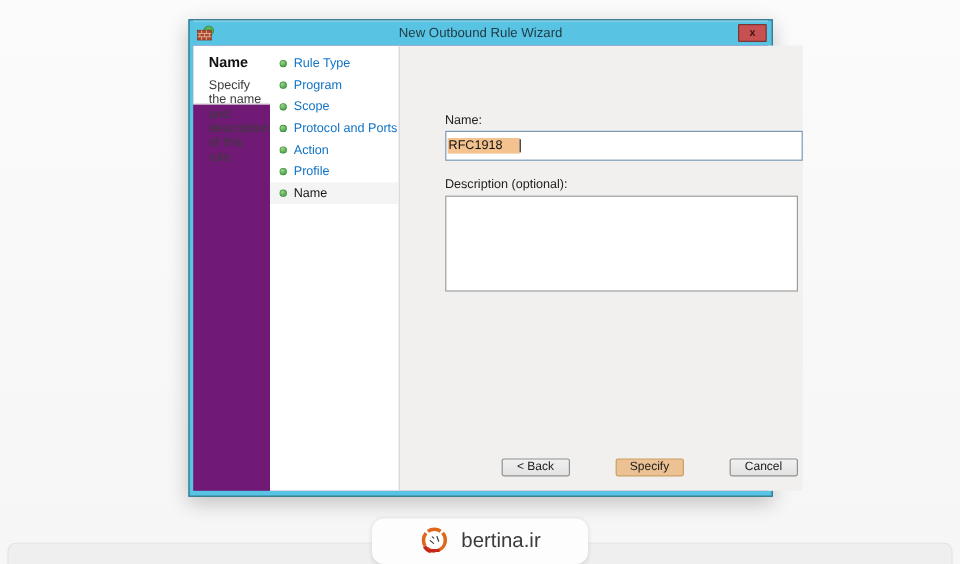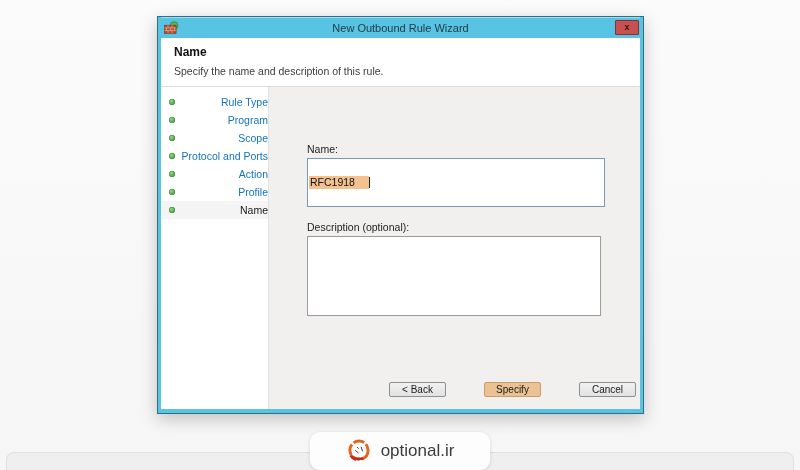--- a/index.html
+++ b/index.html
@@ -10,40 +10,40 @@
   .dialog{position:absolute;left:157px;top:16px;width:487px;height:398px;box-sizing:border-box;
     background:var(--titlebar,#58c3e3);border:1px solid var(--dialog-border,#2f6f83);
     padding:0 3px 3px 3px;box-shadow:0 5px 16px rgba(0,0,0,.22);}
   .titlebar{height:21px;display:flex;align-items:center;position:relative;
     box-shadow:inset 0 1px 0 rgba(255,255,255,.45);}
   .titlebar .app-icon{width:15px;height:13px;margin-left:3px;flex:0 0 auto;}
   .title-text{position:absolute;left:0;right:0;text-align:center;font-size:11px;color:#1f3a42;}
   .close-btn{margin-left:auto;width:24px;height:15px;margin-right:1px;background:var(--close-button,#c75050);
     border:1px solid #7e3434;border-radius:1px;display:flex;align-items:center;justify-content:center;
     font-size:9px;font-weight:bold;color:#3f1414;line-height:1;box-sizing:border-box;cursor:default;}
-  .client{background:#701a75;height:371px;display:flex;flex-direction:column;}
+  .client{background:#701a75;height:371px;display:flex;flex-direction:row;}
 
   .hdr{background:#fff;padding:7px 0 0 13px;height:41px;box-sizing:content-box;border-bottom:1px solid #dcdcdc;}
   .hdr-title{font-size:12px;font-weight:bold;color:#111;}
   .hdr-sub{font-size:10.5px;color:#3c3c3c;margin-top:6px;}
 
   .bodyrow{flex:1;display:flex;min-height:0;}
   .steps{width:108px;box-sizing:border-box;background:#fff;border-right:1px solid #e2e2e2;padding:6px 0 0 0;}
   .steps-hdr{font-size:10.5px;font-weight:bold;color:#1a1a1a;padding:0 0 4px 8px;
     background:linear-gradient(90deg,#fff, #fff);border-bottom:1px solid;
     border-image:linear-gradient(90deg,#bdbdbd,rgba(189,189,189,0)) 1;}
-  .step{display:flex;align-items:center;gap:6px;padding:3px 0 3px 8px;font-size:10.5px;color:var(--link,#1273c4);justify-content:space-between;}
+  .step{display:flex;align-items:center;gap:6px;padding:3px 0 3px 8px;font-size:10.5px;color:var(--link,#1273c4);}
   .step.current{color:#1a1a1a;background:#f4f4f4;}
   .dot{width:6px;height:6px;border-radius:50%;flex:0 0 auto;
     background:radial-gradient(circle at 35% 30%, #9fd489, var(--bullet,#4aa34a) 70%);box-shadow:0 0 0 .5px #3b8a3b inset;}
 
   .content{flex:1;background:#f1f0ef;position:relative;padding:56px 0 0 38px;box-sizing:border-box;}
   .fld-label{font-size:10.5px;color:#222;margin-bottom:3px;}
   .textbox{width:294px;height:15px;background:#fff;border:1px solid #7b99b5;box-sizing:content-box;
-    display:flex;align-items:center;padding:16px 1px;font-size:10.5px;color:#111;}
+    display:flex;align-items:center;padding:4px 1px;font-size:10.5px;color:#111;}
   .sel{background:var(--selection,#f3c28f);padding:0 14px 0 1px;line-height:13px;}
   .caret{width:1px;height:11px;background:#222;margin-left:0;}
   .desc-label{margin-top:14px;}
   .desc-box{width:294px;height:80px;background:#fff;border:1px solid #9c9c9c;box-sizing:border-box;
     resize:none;font-family:"Liberation Sans",sans-serif;font-size:10.5px;outline:none;}
 
   .btnrow{position:absolute;right:4px;bottom:12px;display:flex;gap:6px;}
   .btn{width:57px;height:15px;font-size:10px;color:#1a1a1a;display:flex;align-items:center;justify-content:center;
     background:linear-gradient(180deg,#f1f1f1,#e2e2e2);border:1px solid #8f8f8f;border-radius:2px;box-sizing:border-box;cursor:default;margin-left:32px;}
   .btn.finish{background:var(--finish-button,#ecc193);border-color:#c99f63;}
@@ -137,16 +137,16 @@
   <div class="footer-strip"></div>
 
   <div class="badge">
     <svg width="26" height="26" viewBox="0 0 30 30">
       <circle cx="15" cy="14" r="10.5" fill="#fff"></circle>
       <circle cx="15" cy="14" r="10.5" fill="none" stroke="#e0661c" stroke-width="3.4" stroke-dasharray="13 2.5 9 2.5 13 2.5"></circle>
       <path d="M5.5 20 a10.5 10.5 0 0 0 6 5" fill="none" stroke="#c6271b" stroke-width="3.4"></path>
       <path d="M11 14.5 l3.2 2.6 M17.5 10.5 l1.6 4.5 M13 10.8 l1.4 1.2" stroke="#333" stroke-width="1.1" fill="none" stroke-linecap="round"></path>
       <rect x="10" y="22.5" width="10" height="3" rx="1" fill="#c6271b"></rect>
     </svg>
-    <span class="badge-text">optional.ir</span>
+    <span class="badge-text">bertina.ir</span>
   </div>
 
 </div>
 
 </body></html>

